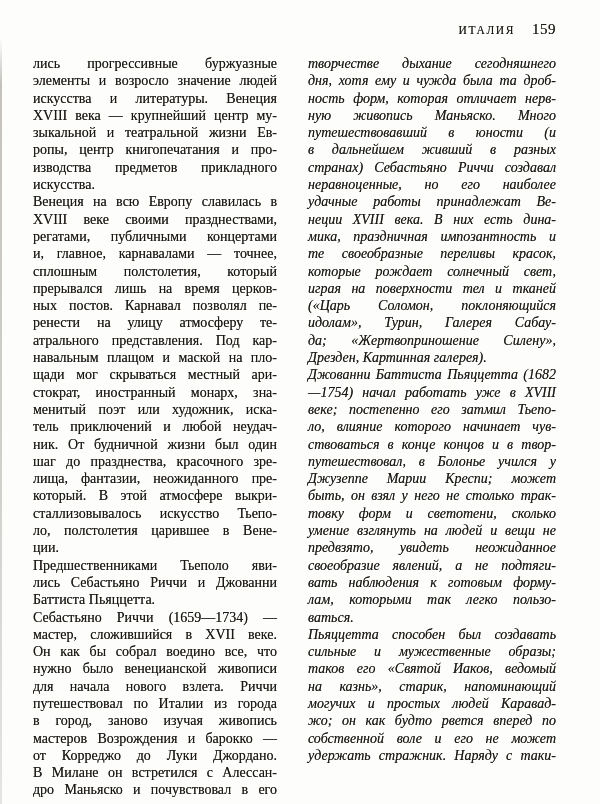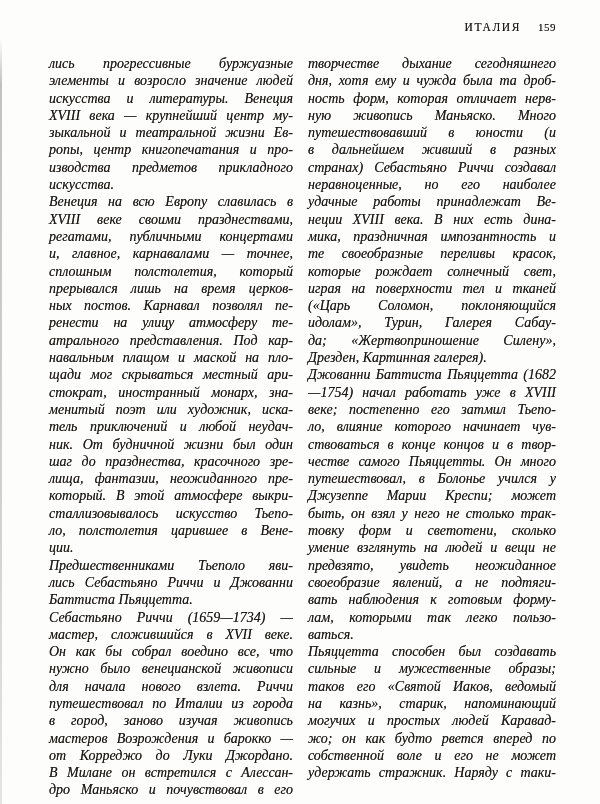--- a/index.html
+++ b/index.html
@@ -38,28 +38,28 @@
     gap: 17px;
     text-shadow: 0 0 0.5px rgba(29,26,22,0.65);
   }
   .rh-title {
     font-size: 11.5px;
     letter-spacing: 1.6px;
     font-weight: normal;
     text-align: right;
   }
   .rh-num {
-    font-size: 11px;
+    font-size: 15px;
     letter-spacing: 0.5px;
   }
   .col {
     position: absolute;
     top: 55px;
   }
-  .col-left  { left: 49px;  width: 244px; font-style: italic; }
+  .col-left  { left: 33px;  width: 244px; }
   .col-right { left: 308px; width: 248px; font-style: italic; }
   .line {
     font-size: 14px;
     line-height: 17.3px;
     height: 17.3px;
     text-align: justify;
     text-align-last: justify;
     text-justify: inter-word;
     white-space: nowrap;
     text-shadow: 0 0 0.6px rgba(29,26,22,0.7);
@@ -142,21 +142,20 @@
       <div class="line">играя на поверхности тел и тканей</div>
       <div class="line">(«Царь Соломон, поклоняющийся</div>
       <div class="line">идолам», Турин, Галерея Сабау-</div>
       <div class="line">да; «Жертвоприношение Силену»,</div>
       <div class="line para-end">Дрезден, Картинная галерея).</div>
       <div class="line">Джованни Баттиста Пьяццетта (1682</div>
       <div class="line">—1754) начал работать уже в XVIII</div>
       <div class="line">веке; постепенно его затмил Тьепо-</div>
       <div class="line">ло, влияние которого начинает чув-</div>
       <div class="line">ствоваться в конце концов и в твор-</div>
-      <div class="line">честве самого Пьяццетты. Он много</div>
       <div class="line">путешествовал, в Болонье учился у</div>
       <div class="line">Джузеппе Марии Креспи; может</div>
       <div class="line">быть, он взял у него не столько трак-</div>
       <div class="line">товку форм и светотени, сколько</div>
       <div class="line">умение взглянуть на людей и вещи не</div>
       <div class="line">предвзято, увидеть неожиданное</div>
       <div class="line">своеобразие явлений, а не подтяги-</div>
       <div class="line">вать наблюдения к готовым форму-</div>
       <div class="line">лам, которыми так легко пользо-</div>
       <div class="line para-end">ваться.</div>

